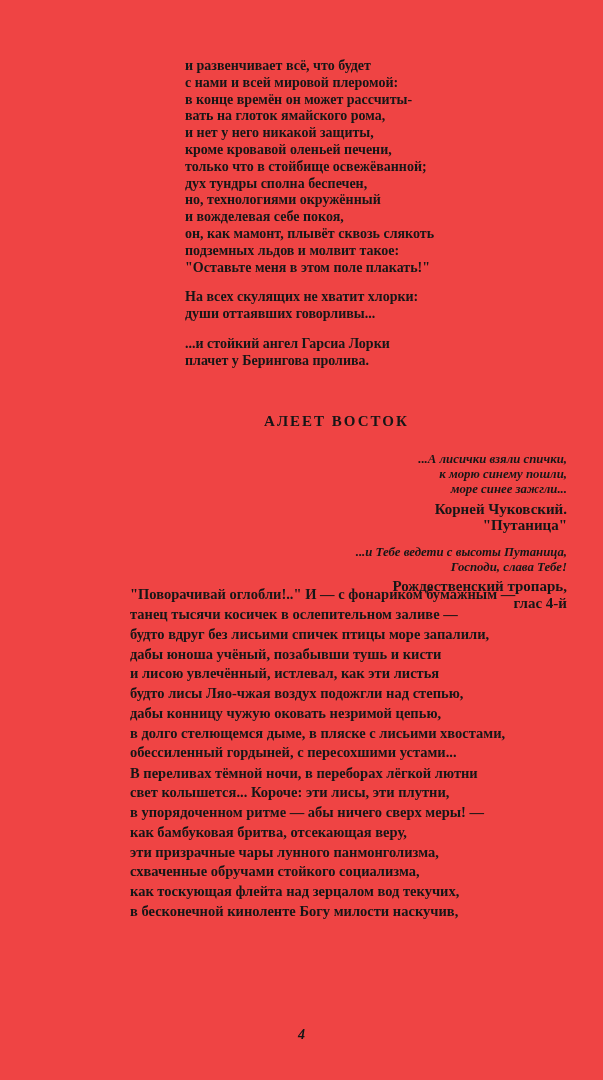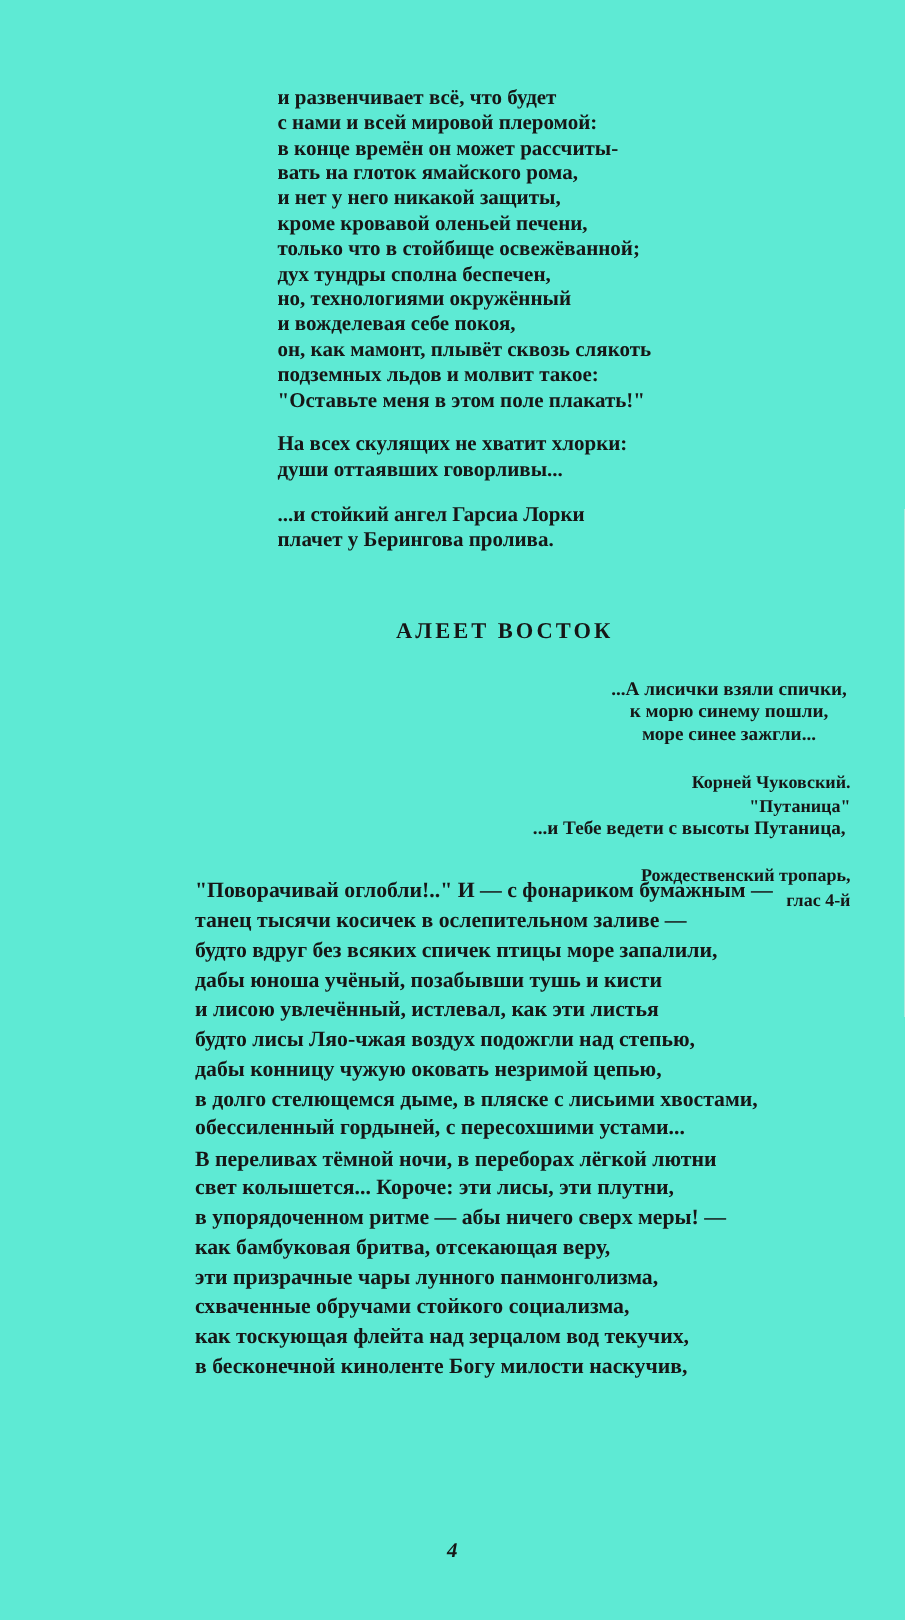--- a/index.html
+++ b/index.html
@@ -5,21 +5,21 @@
   html, body {
     margin: 0;
     padding: 0;
     background: #e8e8e6;
   }
   .page {
     position: relative;
     width: 603px;
     height: 1080px;
     margin: 0 auto;
-    background: #5eead4;
+    background: #ef4444;
     font-family: "Liberation Serif", "DejaVu Serif", serif;
     color: #161616;
     font-weight: bold;
     overflow: hidden;
   }
   .line { white-space: pre; }
 
   .intro-block {
     position: absolute;
     top: 58px;
@@ -42,27 +42,28 @@
     padding-left: 35px;
   }
 
   .epigraph {
     position: absolute;
     right: 36px;
   }
   .epigraph-1 { top: 452px; left: 405px; }
   .epigraph-2 { top: 545px; left: 352px; }
   .epigraph .quote-lines {
+    font-style: italic;
     font-size: 12.8px;
     line-height: 15.2px;
-    text-align: center;
+    text-align: right;
   }
   .epigraph .attribution {
-    margin-top: 15px;
-    font-size: 12px;
+    margin-top: 3px;
+    font-size: 15px;
     line-height: 16.5px;
     text-align: right;
   }
 
   .poem-body {
     position: absolute;
     top: 585px;
     left: 130px;
     font-size: 14.5px;
     line-height: 19.3px;
@@ -121,34 +122,35 @@
       </div>
     <div class="attribution">
         <div class="line">Корней Чуковский.</div>
         <div class="line">"Путаница"</div>
       </div>
   </div>
 
   <div class="epigraph epigraph-2">
     <div class="quote-lines">
         <div class="line">...и Тебе ведети с высоты Путаница,</div>
+        <div class="line">Господи, слава Тебе!</div>
       </div>
     <div class="attribution">
         <div class="line">Рождественский тропарь,</div>
         <div class="line">глас 4-й</div>
       </div>
   </div>
 
   <div class="poem-body">
       <div class="stanza">
         <div class="line">"Поворачивай оглобли!.." И — с фонариком бумажным —</div>
       </div>
       <div class="stanza">
         <div class="line">танец тысячи косичек в ослепительном заливе —</div>
-        <div class="line">будто вдруг без всяких спичек птицы море запалили,</div>
+        <div class="line">будто вдруг без лисьими спичек птицы море запалили,</div>
       </div>
       <div class="stanza">
         <div class="line">дабы юноша учёный, позабывши тушь и кисти</div>
         <div class="line">и лисою увлечённый, истлевал, как эти листья</div>
       </div>
       <div class="stanza">
         <div class="line">будто лисы Ляо-чжая воздух подожгли над степью,</div>
         <div class="line">дабы конницу чужую оковать незримой цепью,</div>
       </div>
       <div class="stanza">

